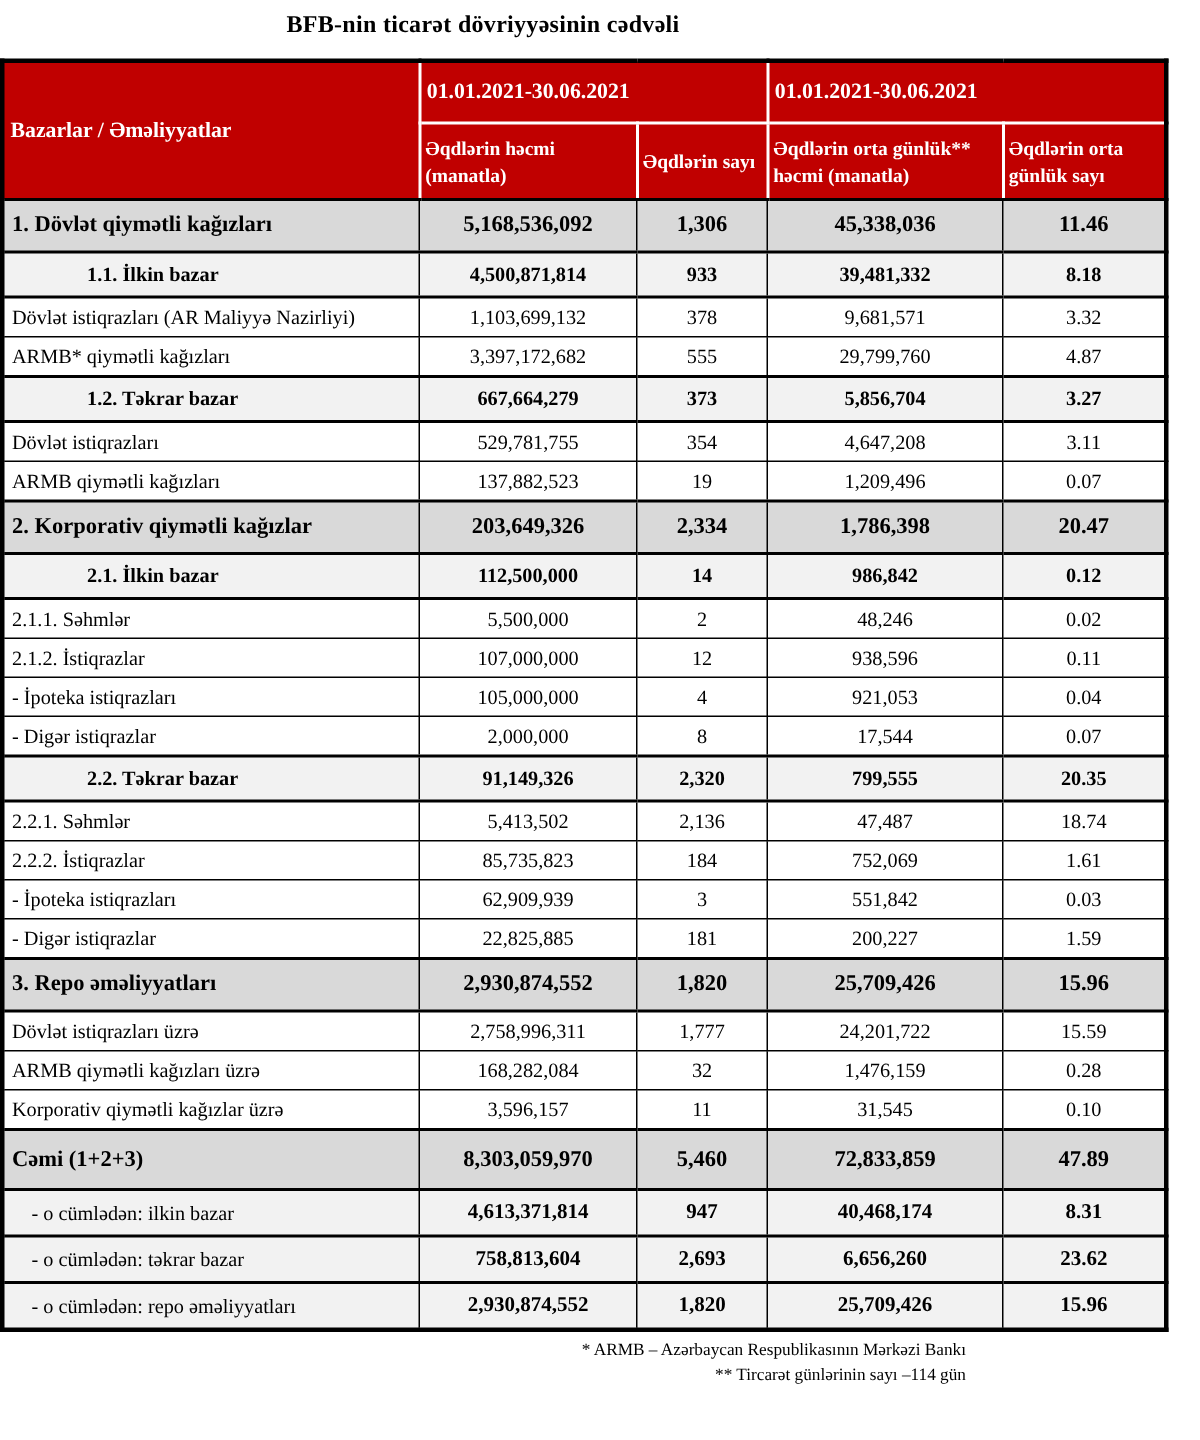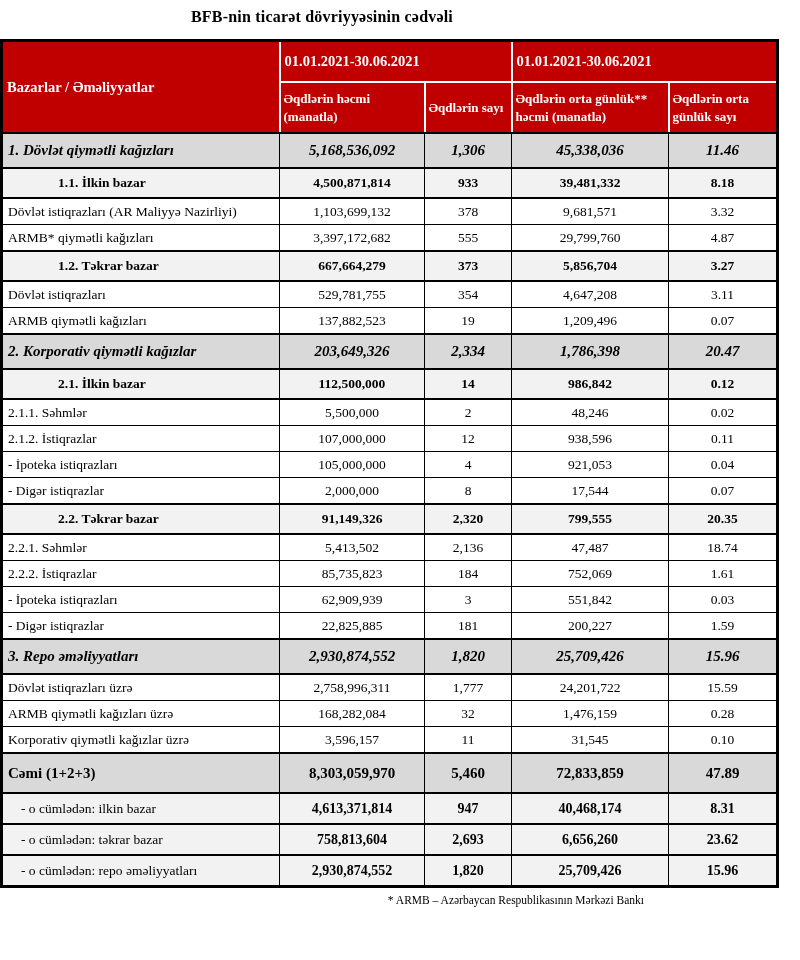--- a/index.html
+++ b/index.html
@@ -62,21 +62,20 @@
   td.label { text-align: left; padding-left: 7px; }
   td.val   { text-align: center; }
 
   tr.section td {
     background: var(--section-bg, #D9D9D9);
     font-weight: bold;
     font-size: 15px;
     padding: 8px 5px;
     border-top: 2.5px solid #000;
     border-bottom: 2.5px solid #000;
-    font-style: italic;
   }
   tr.subsection td {
     background: var(--subsection-bg, #F2F2F2);
     font-weight: bold;
     font-size: 13.5px;
     padding: 6px 5px;
     border-top: 2.5px solid #000;
     border-bottom: 2.5px solid #000;
   }
   tr.subsection td.label { padding-left: 55px; }
@@ -324,15 +323,16 @@
           <td class="val">2,930,874,552</td>
           <td class="val">1,820</td>
           <td class="val">25,709,426</td>
           <td class="val">15.96</td>
         </tr>
       </tbody>
   </table>
 
   <div class="footnotes">
     <div>* ARMB – Azərbaycan Respublikasının Mərkəzi Bankı</div>
+    <div>** Tircarət günlərinin sayı –114 gün</div>
   </div>
 
 </div>
 
 </body></html>

